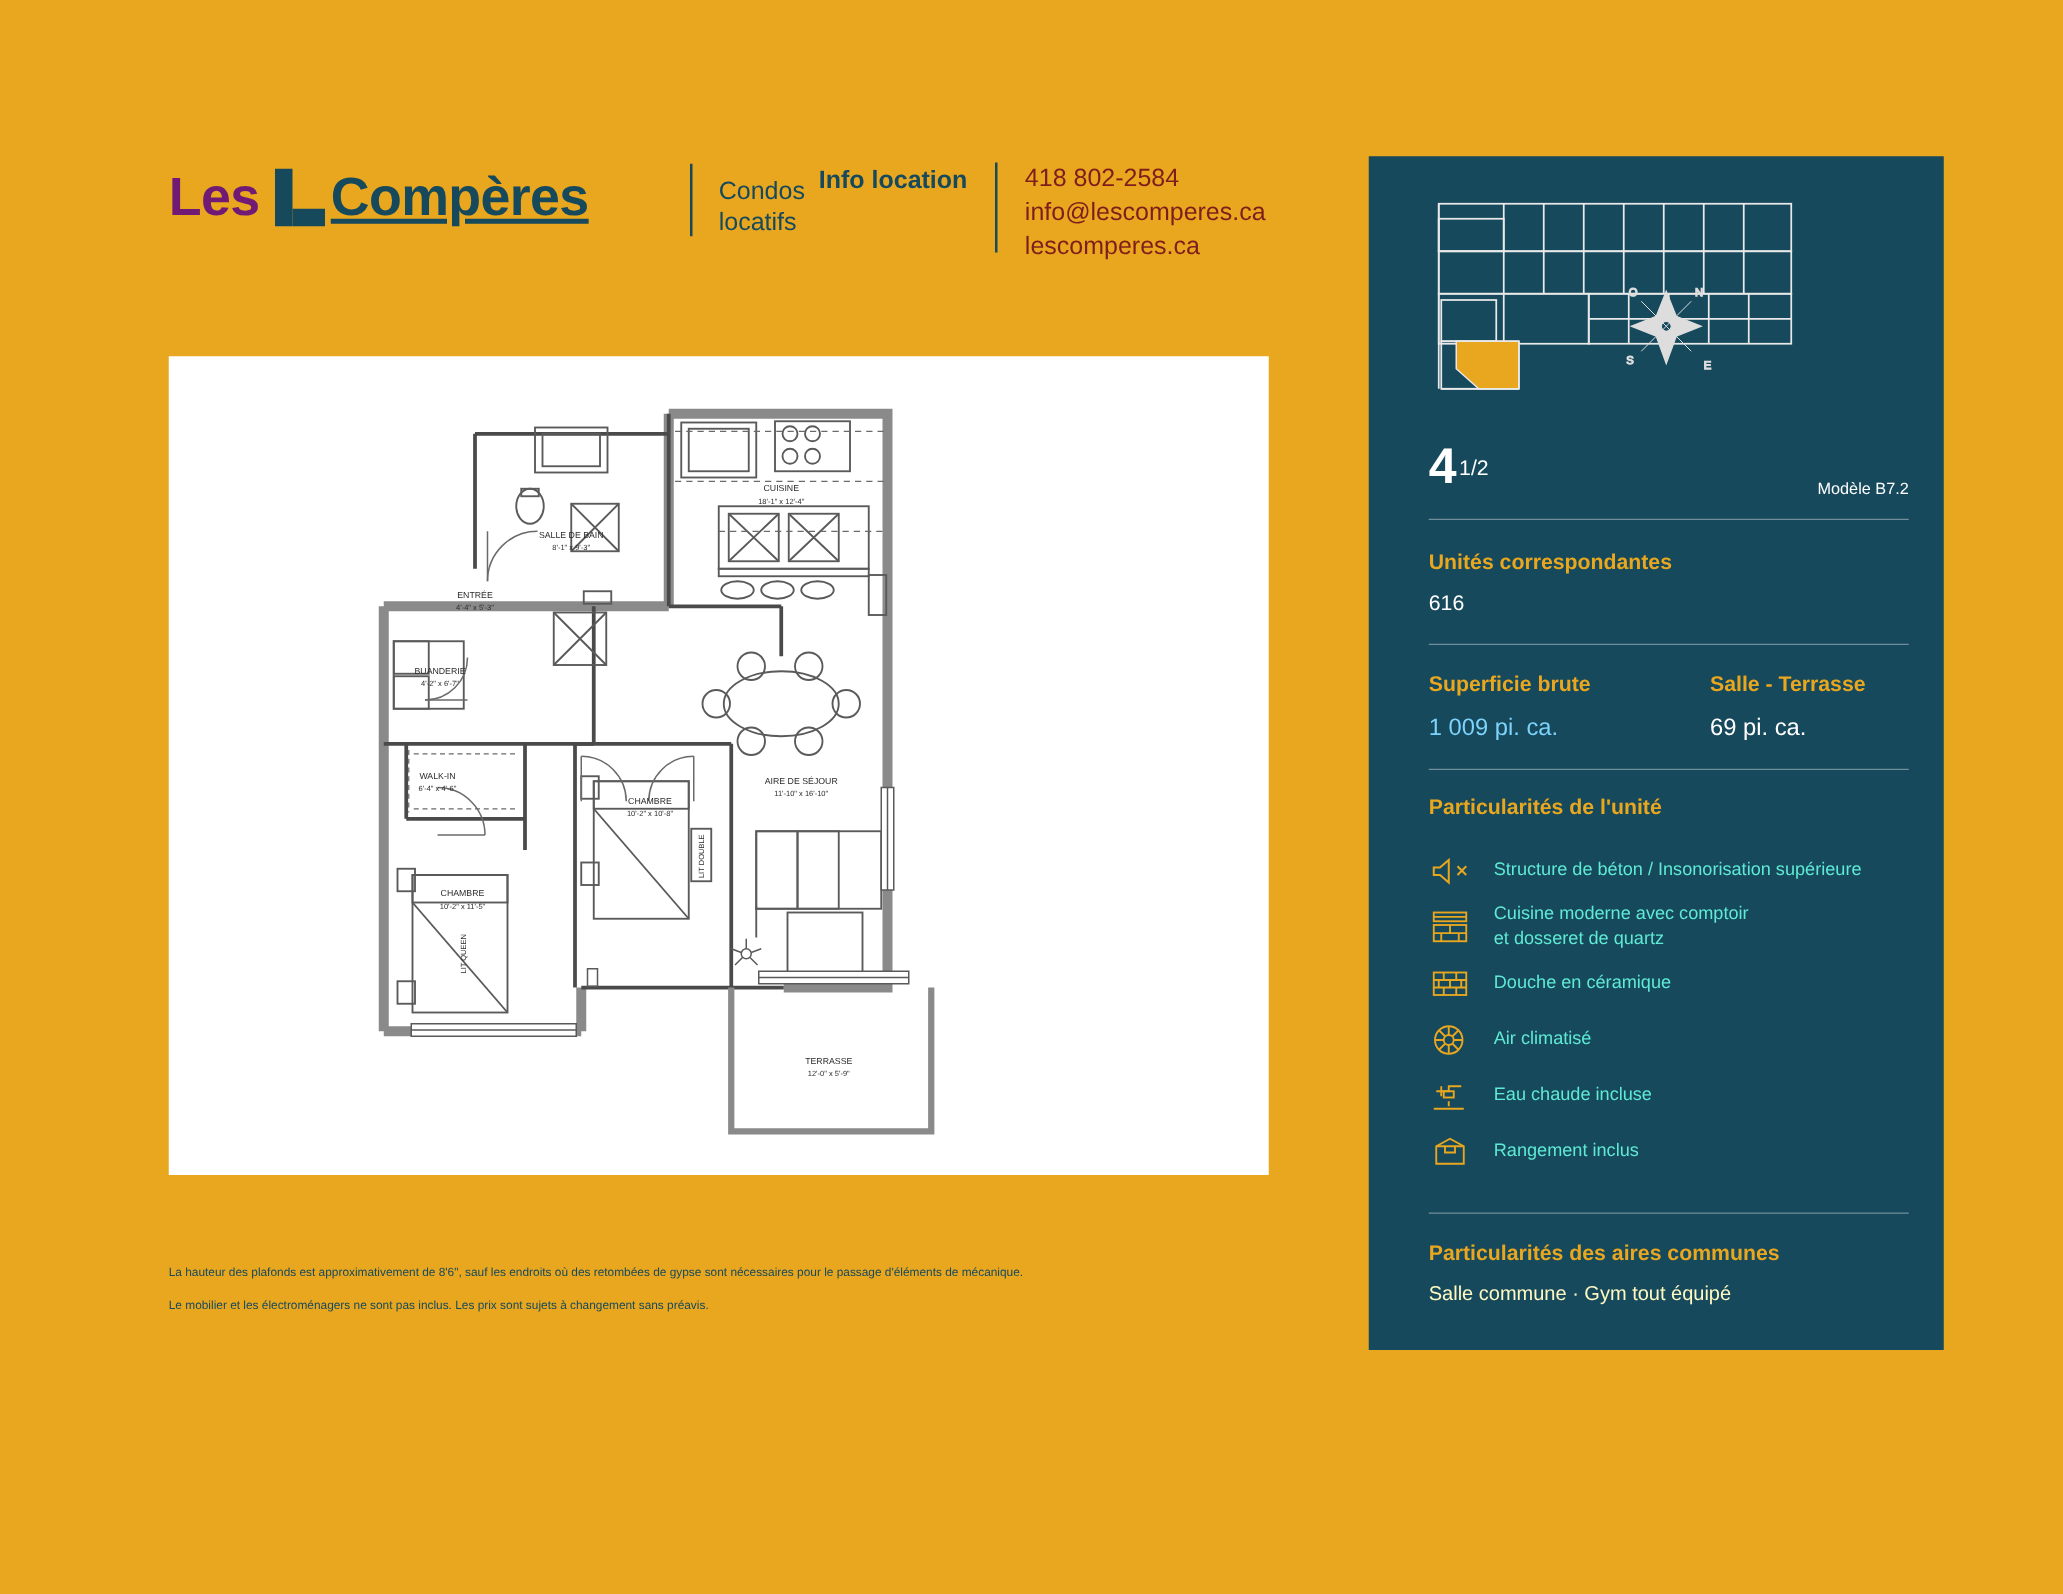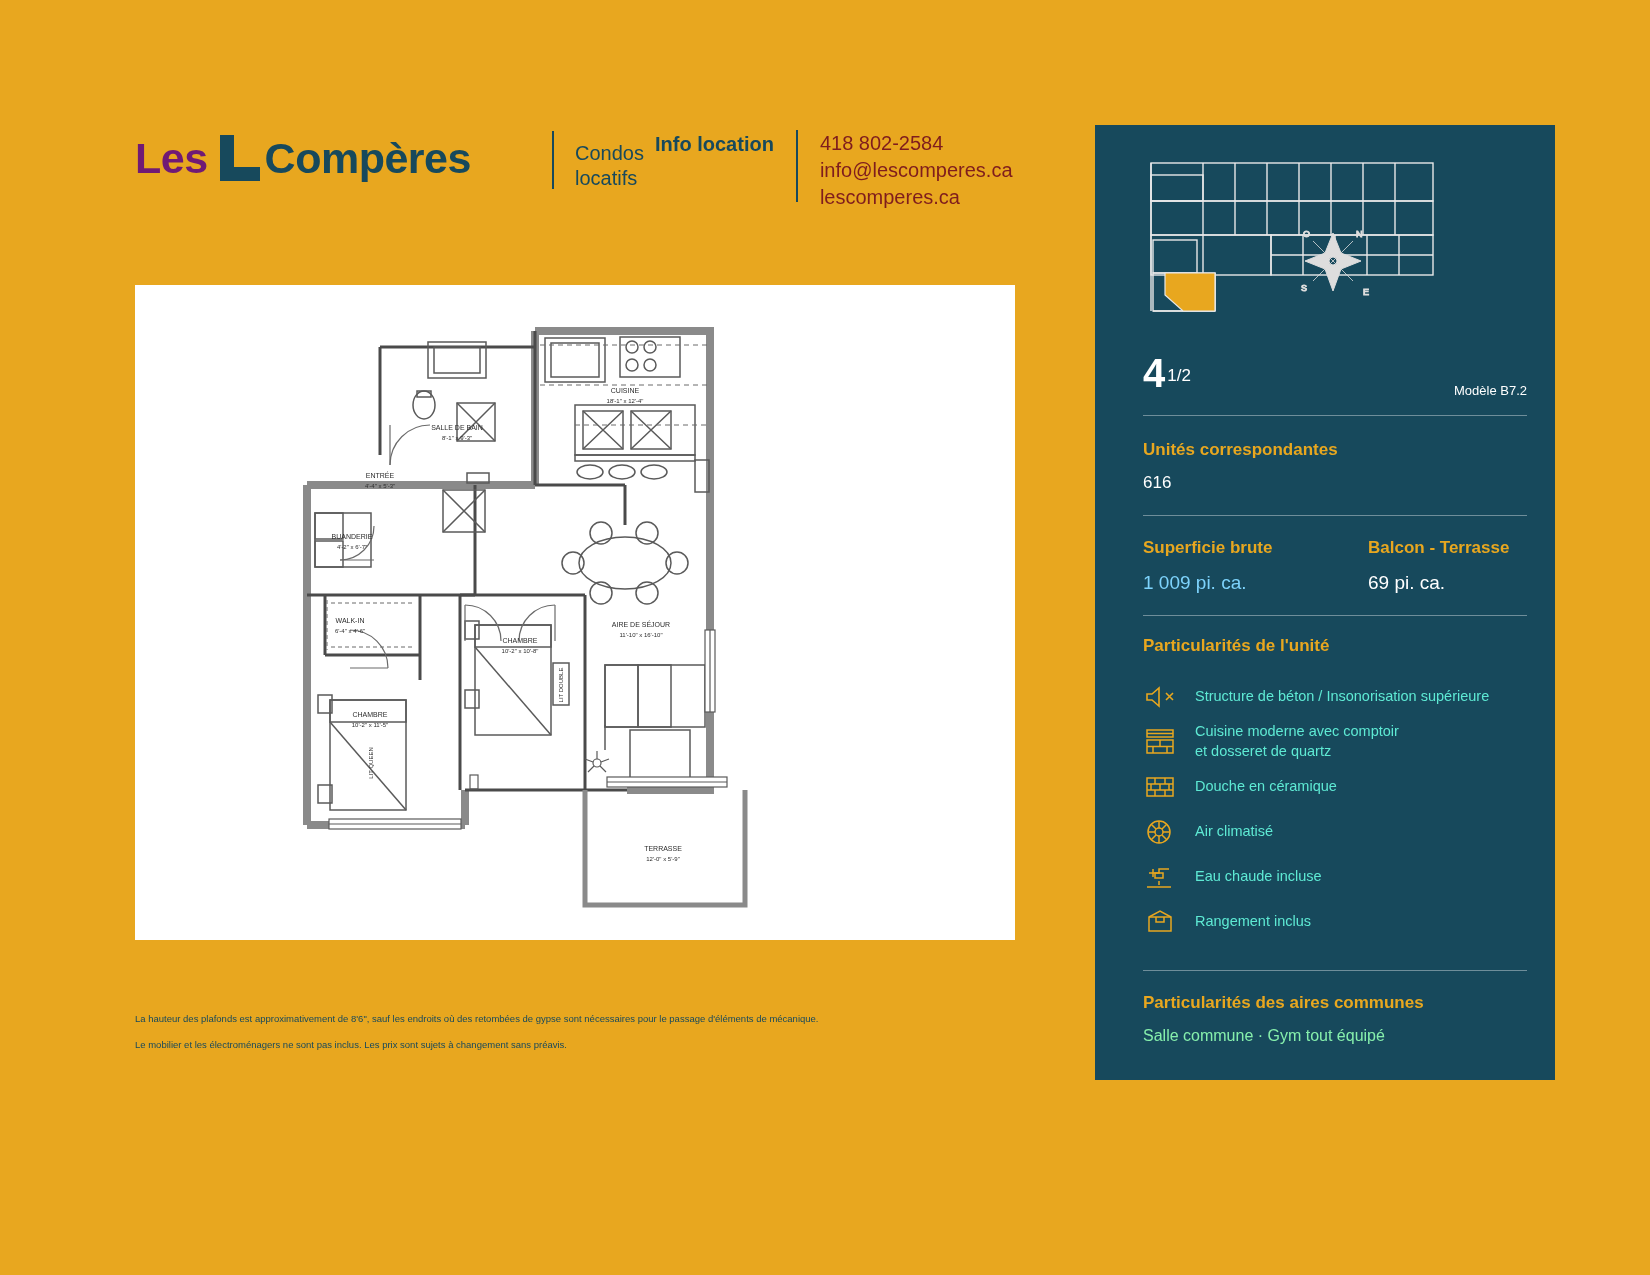--- a/index.html
+++ b/index.html
@@ -61,20 +61,21 @@
     width: 26px; height: 14px;
     background: #17495c;
   }
   .logo-comperes {
     font-size: 43px;
     font-weight: bold;
     color: #17495c;
     letter-spacing: -0.5px;
     line-height: 1;
     margin-left: -4px;
+    text-decoration: underline;
   }
   .logo-divider {
     position: absolute;
     left: 417px;
     top: 6px;
     width: 2px;
     height: 58px;
     background: #17495c;
   }
   .logo-sub {
@@ -262,21 +263,21 @@
     color: #5eead4;
     line-height: 1.35;
     padding-left: 8px;
   }
   .common-title { top: 868px; }
   .common-value {
     position: absolute;
     left: 48px;
     top: 902px;
     font-size: 16px;
-    color: #86efac;
+    color: #fef9c3;
   }
 </style>
 </head>
 <body>
 
 <div class="page">
 
   <div class="header">
     <div class="logo">
       <span class="logo-les">Les</span>
@@ -526,21 +527,21 @@
 
     <div class="hr hr1"></div>
 
     <div class="sec-title units-title">Unités correspondantes</div>
     <div class="units-value">616</div>
 
     <div class="hr hr2"></div>
 
     <div class="sec-title sup-title">Superficie brute</div>
     <div class="sup-value">1 009 pi. ca.</div>
-    <div class="balc-title">Balcon - Terrasse</div>
+    <div class="balc-title">Salle - Terrasse</div>
     <div class="balc-value">69 pi. ca.</div>
 
     <div class="hr hr3"></div>
 
     <div class="sec-title feat-title">Particularités de l'unité</div>
 
     <div class="feat-list">
 
       <div class="feat-row">
         <span class="feat-icon">

